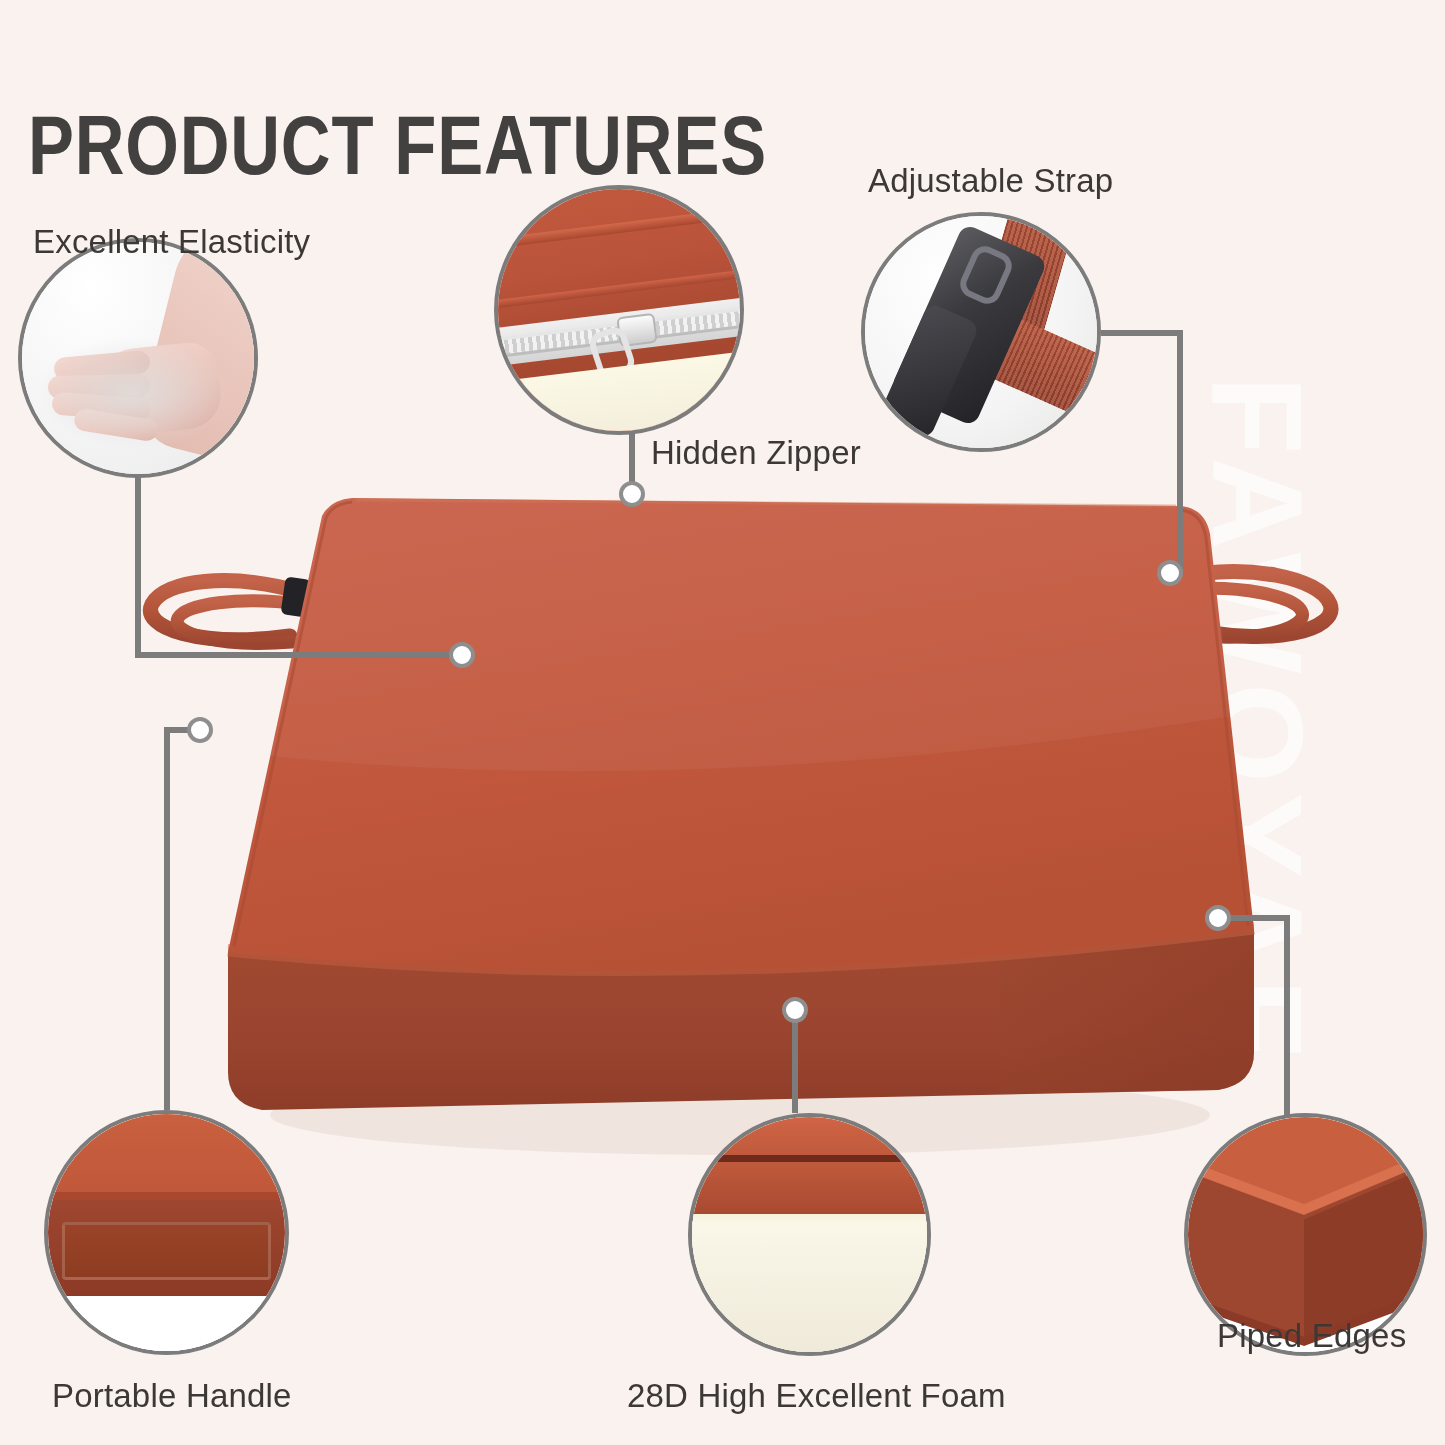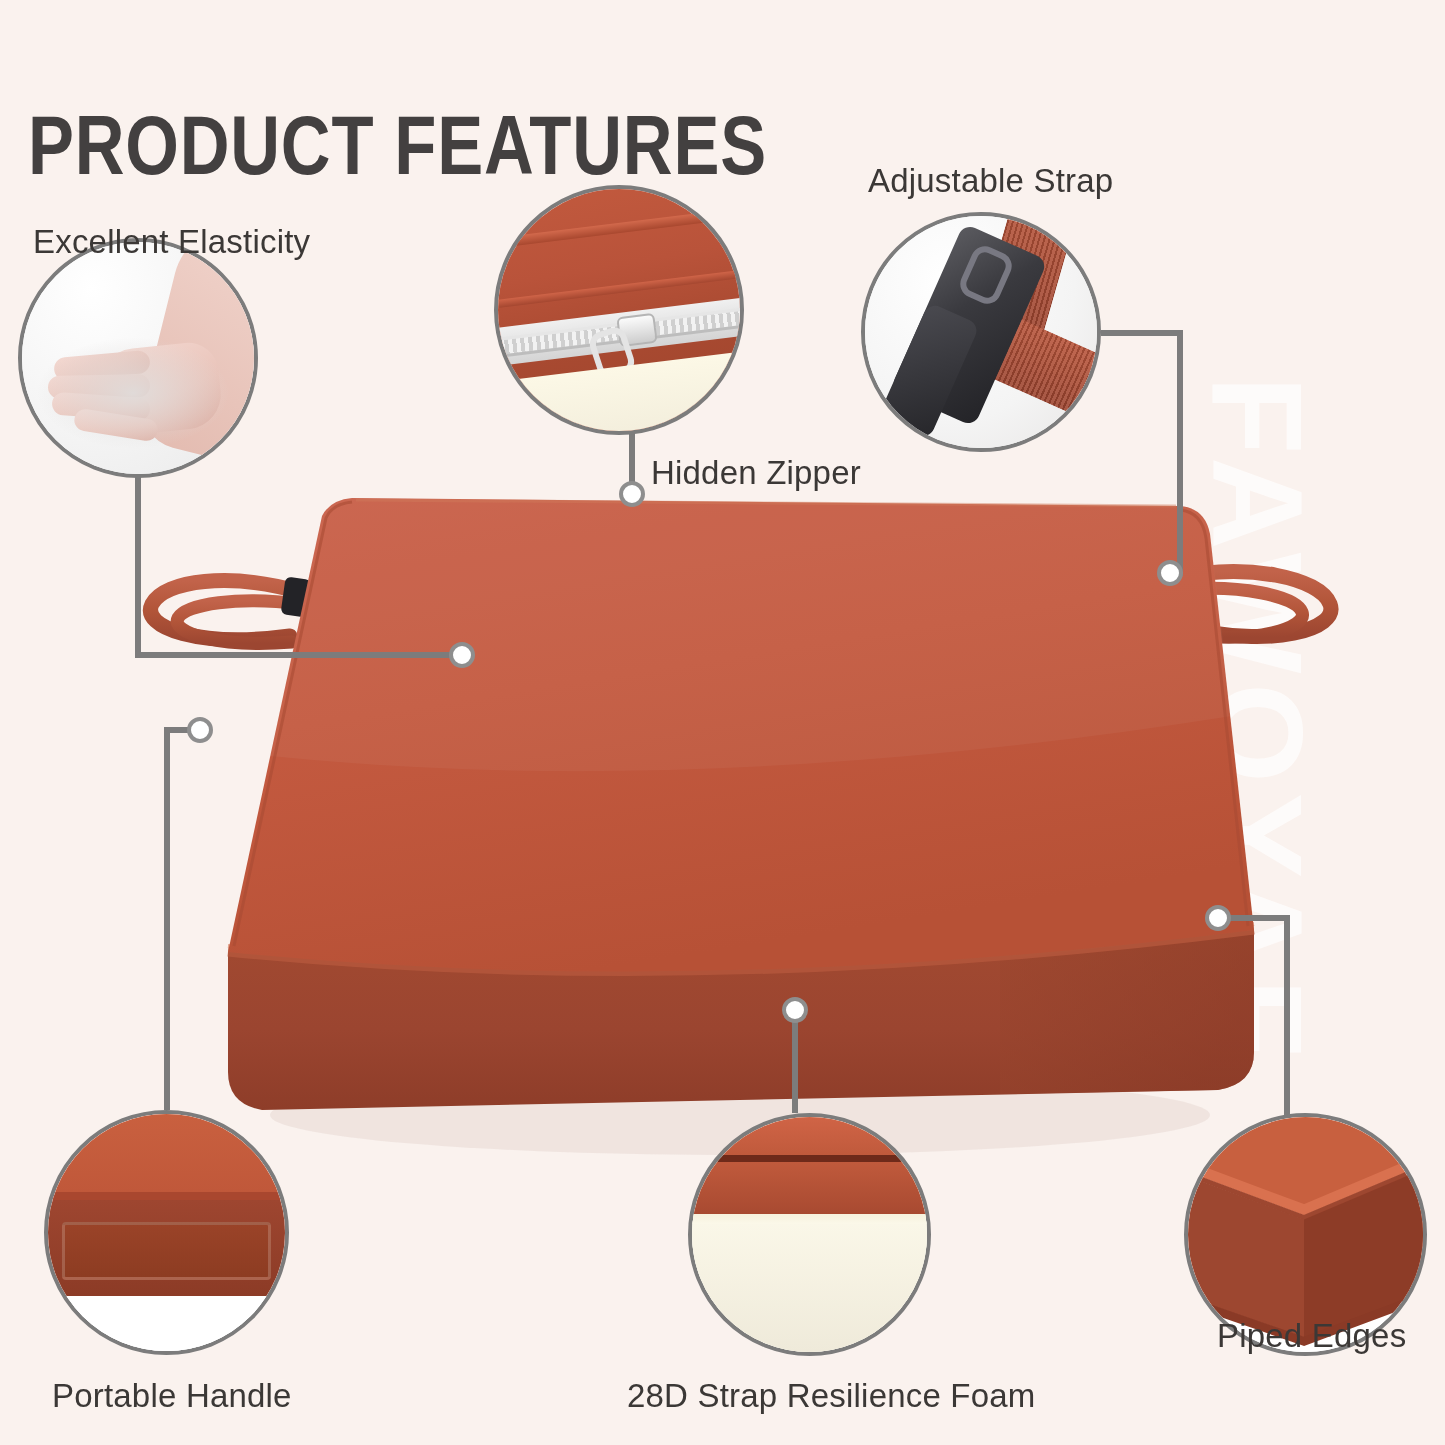--- a/index.html
+++ b/index.html
@@ -299,19 +299,19 @@
 
         <path d="M-30 50 L120 106 L243 54 L243 182 L120 228 L-30 176 Z" fill="#9d4730"></path>
         <path d="M120 106 L243 54 L243 182 L120 228 Z" fill="#8d3c27"></path>
 
         <path d="M-30 180 L120 232 L243 186" fill="none" stroke="#8a3a26" stroke-width="9"></path>
       </svg>
     </div>
   </div>
 
   <div class="label" style="left:33px;top:182px;margin-top:41px;">Excellent Elasticity</div>
-  <div class="label" style="left:651px;top:454px;text-align:center;">Hidden Zipper</div>
+  <div class="label" style="left:651px;top:434px;text-align:center;">Hidden Zipper</div>
   <div class="label" style="left:868px;top:162px;">Adjustable Strap</div>
   <div class="label" style="left:52px;top:1377px;">Portable Handle</div>
-  <div class="label" style="left:627px;top:1377px;">28D Strap Resilience Foam</div>
+  <div class="label" style="left:627px;top:1377px;">28D High Excellent Foam</div>
   <div class="label" style="left:1217px;top:1317px;">Piped Edges</div>
 
 </div>
 
 </body></html>

